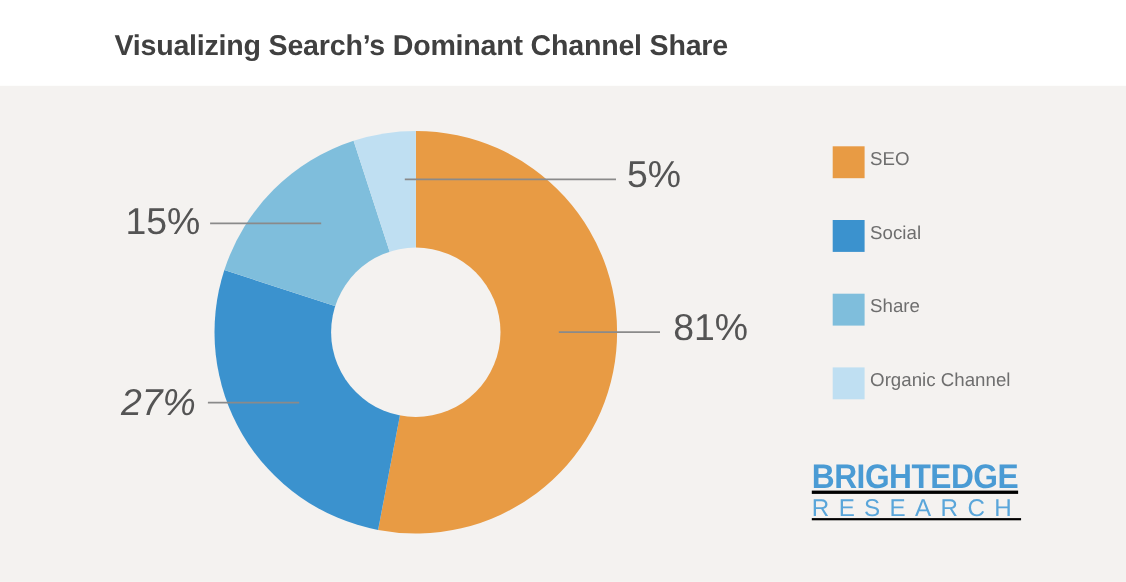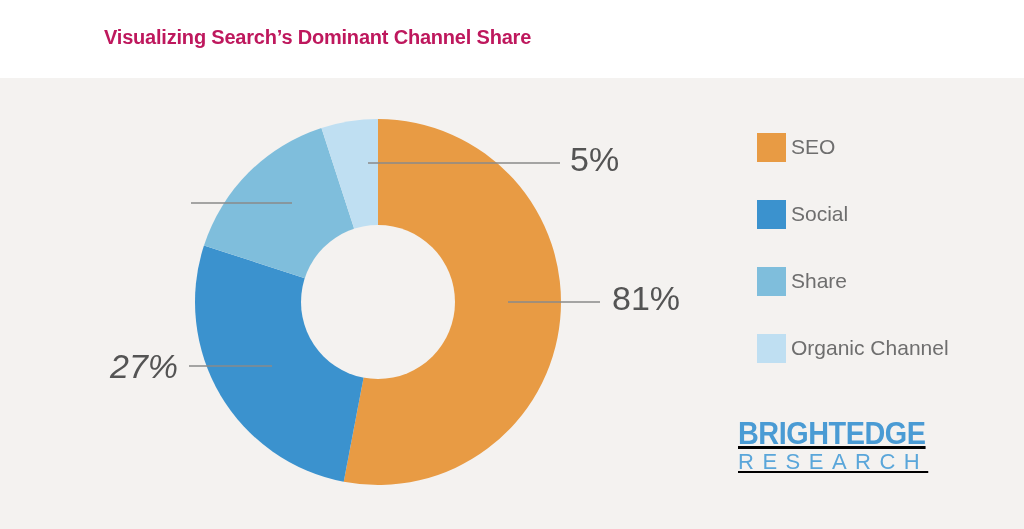--- a/index.html
+++ b/index.html
@@ -24,23 +24,23 @@
     position: absolute;
     left: 0; top: 0;
     width: 1024px;
     height: 78px;
     background: #ffffff;
   }
   .title {
     position: absolute;
     left: 104px;
     top: 26px;
-    font-size: 20px;
+    font-size: 26px;
     font-weight: bold;
-    color: #be185d;
+    color: #404040;
     letter-spacing: -0.2px;
     white-space: nowrap;
     font-family: "Liberation Sans", sans-serif;
   }
   
   .panel {
     position: absolute;
     left: 0; top: 78px;
     width: 1024px;
     height: 451px;
@@ -86,21 +86,21 @@
     position: absolute;
     left: 0;
     top: 0;
     width: 29px;
     height: 29px;
   }
   .legend-text {
     position: absolute;
     left: 34px;
     top: 2px;
-    font-size: 21px;
+    font-size: 17px;
     color: #6E6E6E;
     font-family: "Liberation Sans", sans-serif;
     white-space: nowrap;
   }
   
   .brand {
     position: absolute;
     left: 738px;
     top: 418px;
     text-decoration: underline;
@@ -151,20 +151,21 @@
           <line x1="368" y1="163" x2="560" y2="163" stroke="#8A8A8A" stroke-width="1.6"></line>
           <line x1="508" y1="302" x2="600" y2="302" stroke="#8A8A8A" stroke-width="1.6"></line>
           <line x1="191" y1="203" x2="292" y2="203" stroke="#8A8A8A" stroke-width="1.6"></line>
           <line x1="189" y1="366" x2="272" y2="366" stroke="#8A8A8A" stroke-width="1.6"></line>
         </g>
     </svg>
   </div>
 
   <div class="pct-label pct-5">5%</div>
   <div class="pct-label pct-53">81%</div>
+  <div class="pct-label pct-15">15%</div>
   <div class="pct-label pct-27">27%</div>
 
   <div class="legend">
     <div class="legend-item">
       <span class="legend-swatch" style="background: rgb(232, 155, 68);"></span>
       <span class="legend-text">SEO</span>
     </div>
     <div class="legend-item">
       <span class="legend-swatch" style="background: rgb(59, 146, 206);"></span>
       <span class="legend-text">Social</span>

